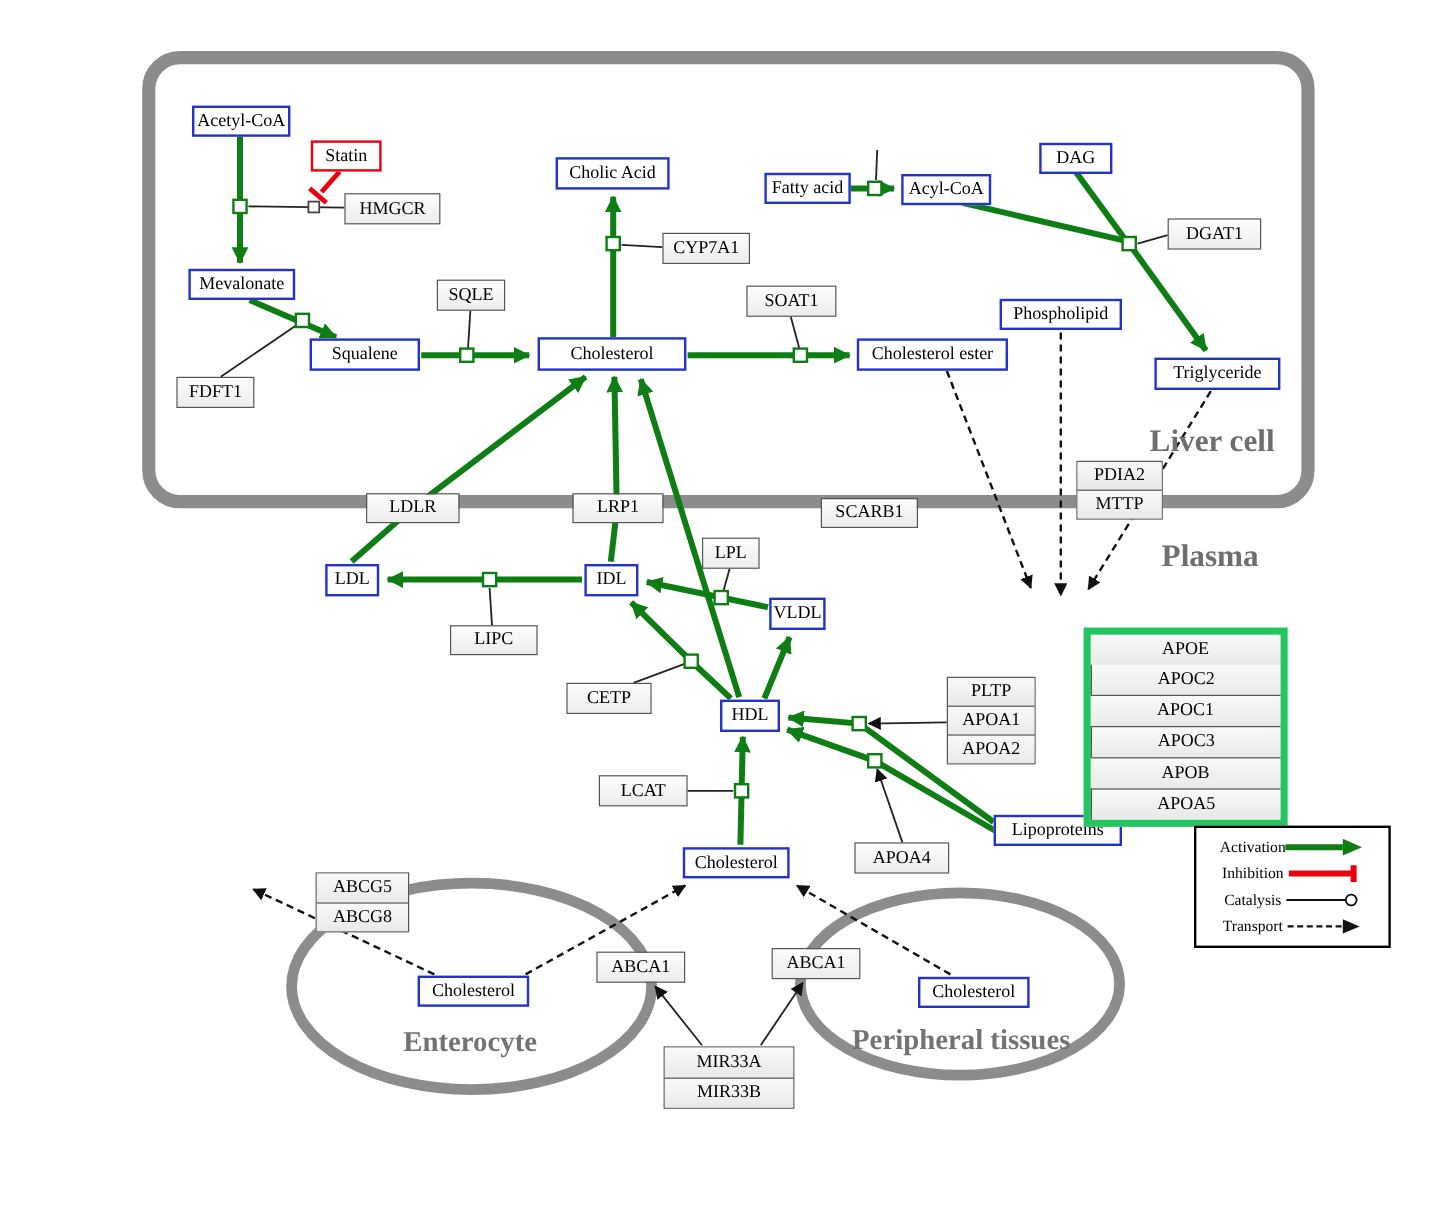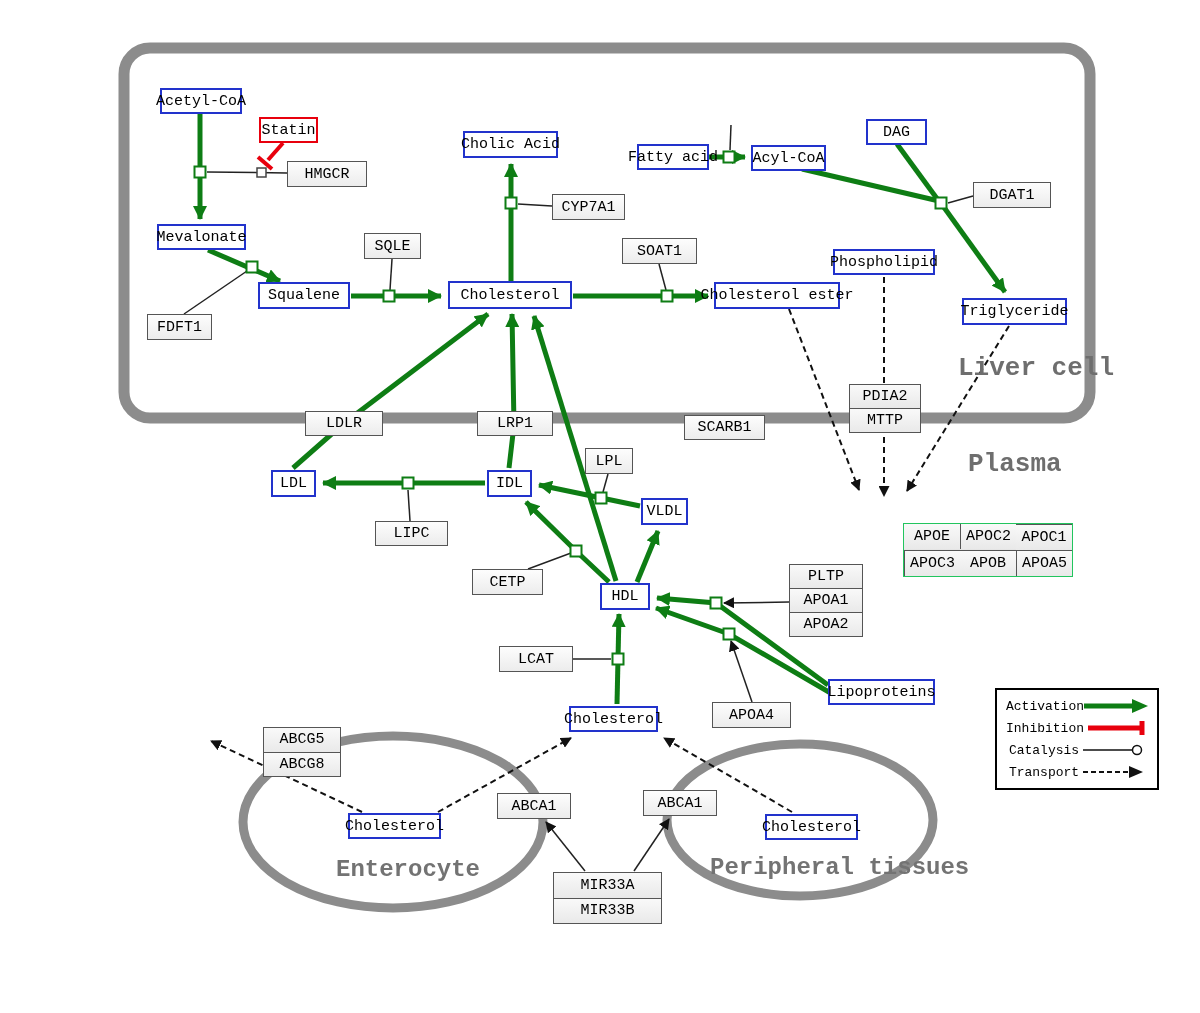--- a/index.html
+++ b/index.html
@@ -1,32 +1,32 @@
 <!DOCTYPE html>
 <html><head>
 <meta charset="utf-8">
 <style>
   html,body{margin:0;padding:0;background:#fff;}
   #canvas{position:relative;width:1196px;height:1013px;background:#fff;overflow:hidden;
-          font-family:Liberation Mono, monospace;}
+          font-family:Liberation Serif, serif;}
   #edges{position:absolute;left:0;top:0;}
   .node{position:absolute;display:flex;align-items:center;justify-content:center;
         background:#fff;font-size:15px;color:#000;box-sizing:border-box;text-align:center;
         white-space:nowrap;}
   .wrap{white-space:normal;line-height:18px;}
   .metab{border:2px solid #2233cc;}
   .enzyme{border:1px solid #555;background:linear-gradient(#fdfdfd,#ececec);}
   .statin{border:2px solid #e8000d;}
   .stack{position:absolute;display:flex;flex-direction:column;border:1px solid #555;
          box-sizing:border-box;background:#f1f1f1;}
   .stack .cell{flex:1;display:flex;align-items:center;justify-content:center;font-size:15px;
          border-top:1px solid #555;background:linear-gradient(#f9f9f9,#e9e9e9);}
   .stack .cell:first-child{border-top:none;}
-  .apo-table{position:absolute;display:grid;grid-template-columns:1fr 1fr 1fr;
-         border:1px solid #22c55e;box-sizing:border-box;background:#e5e5e5;}
+  .apo-table{position:absolute;display:grid;grid-template-columns:1fr;
+         border:6px solid #22c55e;box-sizing:border-box;background:#e5e5e5;}
   .apo-table .cell{display:flex;align-items:center;justify-content:center;font-size:15px;
          border-top:1px solid #555;border-left:1px solid #555;height:25px;
          background:linear-gradient(#f9f9f9,#e9e9e9);}
   .apo-table .cell:nth-child(-n+2){border-top:none;}
   .apo-table .cell:nth-child(odd){border-left:none;}
   .region-label{position:absolute;font-weight:bold;color:#6e6e6e;}
   .big{font-size:26px;}
   .mid{font-size:24px;color:#737373;}
   .legend{position:absolute;left:995px;top:688px;width:164px;height:102px;border:2px solid #000;
           background:#fff;display:flex;flex-direction:column;justify-content:space-around;
@@ -158,21 +158,21 @@
 <div class="node enzyme" style="left:477px;top:411px;width:76px;height:25px">LRP1</div>
 <div class="node enzyme" style="left:684px;top:415px;width:81px;height:25px">SCARB1</div>
 <div class="node enzyme" style="left:585px;top:448px;width:48px;height:26px">LPL</div>
 <div class="node enzyme" style="left:375px;top:521px;width:73px;height:25px">LIPC</div>
 <div class="node enzyme" style="left:472px;top:569px;width:71px;height:26px">CETP</div>
 <div class="node enzyme" style="left:499px;top:646px;width:74px;height:26px">LCAT</div>
 <div class="node enzyme" style="left:712px;top:702px;width:79px;height:26px">APOA4</div>
 <div class="node enzyme" style="left:497px;top:793px;width:74px;height:26px">ABCA1</div>
 <div class="node enzyme" style="left:643px;top:790px;width:74px;height:26px">ABCA1</div>
 
-<div class="stack" style="left:849px;top:384px;width:72px;height:49px">
+<div class="stack" style="left:897px;top:384px;width:72px;height:49px">
   <div class="cell">PDIA2</div>
   <div class="cell">MTTP</div>
 </div>
 <div class="stack" style="left:263px;top:727px;width:78px;height:50px">
   <div class="cell">ABCG5</div>
   <div class="cell">ABCG8</div>
 </div>
 <div class="stack" style="left:789px;top:564px;width:74px;height:73px">
   <div class="cell">PLTP</div>
   <div class="cell">APOA1</div>

